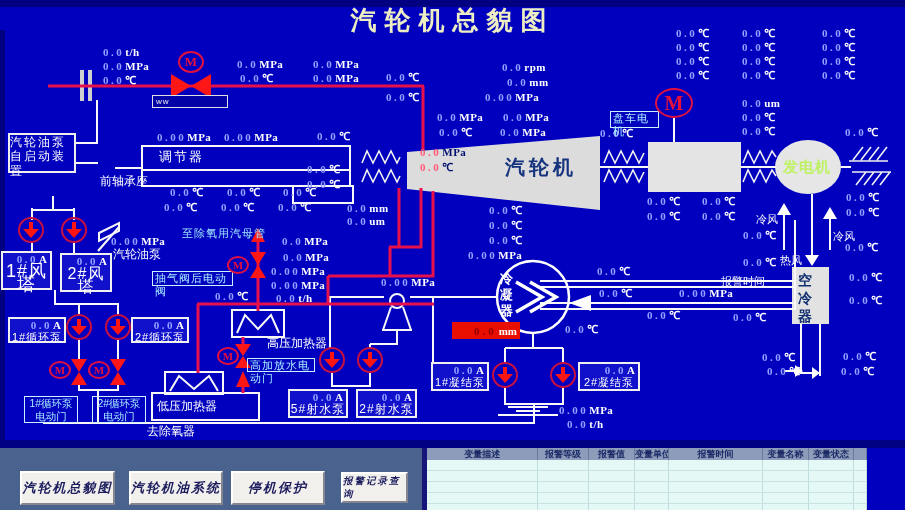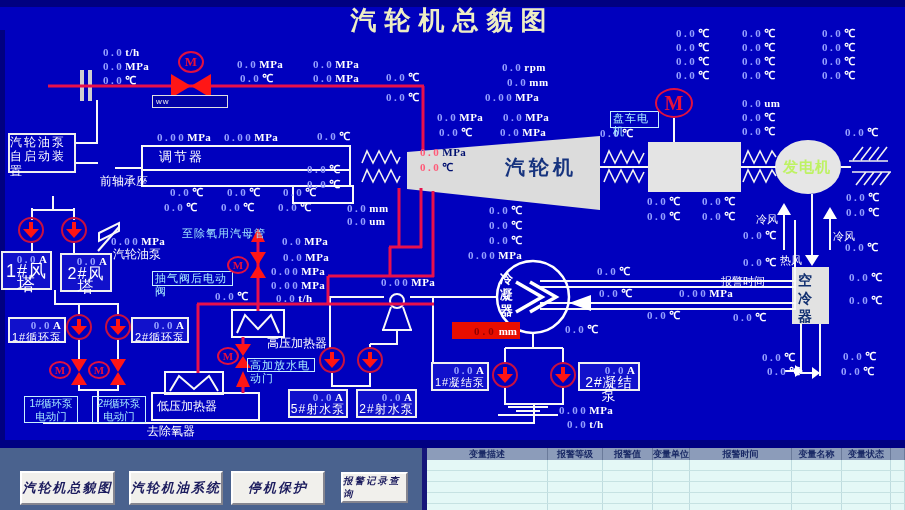--- a/index.html
+++ b/index.html
@@ -60,21 +60,21 @@
   .pump::after{content:"";position:absolute;left:3px;top:10px;width:0;height:0;
                border:8px solid transparent;border-top:9px solid #FF1414;border-bottom:0;}
   
   #footer-strip{position:absolute;left:0;top:440px;width:905px;height:8px;background:#000082;}
   #footer-left{position:absolute;left:0;top:448px;width:422px;height:62px;background:#4A628E;}
   .btn{position:absolute;background:#F1F0EC;border-top:2px solid #fff;border-left:2px solid #fff;
        border-right:2px solid #85858F;border-bottom:2px solid #85858F;color:#1C1C5E;
        font-family:"Liberation Serif",serif;font-style:italic;font-weight:bold;
        display:flex;align-items:center;justify-content:center;letter-spacing:2px;cursor:pointer;
        box-sizing:border-box;}
-  #alarm-table{position:absolute;left:422px;top:448px;width:483px;height:62px;
+  #alarm-table{position:absolute;left:422px;top:448px;width:445px;height:62px;
                background:#E4F8F6;border-left:5px solid #16167A;box-sizing:border-box;}
   .thead{display:flex;height:12px;background:#8C9CBA;}
   .th{font-size:9px;color:#1A2A66;font-weight:bold;text-align:center;line-height:12px;
       border-right:1px solid #6A7A9A;box-sizing:border-box;overflow:hidden;white-space:nowrap;}
   .trow{display:flex;height:10px;border-bottom:1px solid #C6E2E2;}
   .td{border-right:1px solid #BFDCDF;box-sizing:border-box;height:100%;}
 </style>
 </head>
 <body>
 
@@ -316,21 +316,21 @@
       <div class="ebox" style="position: absolute; left: 356px; top: 389px; width: 61px; height: 29px;">
         <div class="amp"><span class="rv">0.0</span><span class="ru">A</span></div>
         <div class="nm" style="font-size: 12px;">2#射水泵</div>
       </div>
       <div class="ebox" style="position: absolute; left: 431px; top: 362px; width: 58px; height: 29px;">
         <div class="amp"><span class="rv">0.0</span><span class="ru">A</span></div>
         <div class="nm" style="font-size: 11px;">1#凝结泵</div>
       </div>
       <div class="ebox" style="position: absolute; left: 578px; top: 362px; width: 62px; height: 29px;">
         <div class="amp"><span class="rv">0.0</span><span class="ru">A</span></div>
-        <div class="nm" style="font-size: 14px;">2#凝结泵</div>
+        <div class="nm" style="font-size: 11px;">2#凝结泵</div>
       </div>
       <div class="motor" style="position: absolute; left: 178px; top: 51px; width: 26px; height: 22px; font-size: 13px;">M</div>
       <div class="motor" style="position: absolute; left: 655px; top: 88px; width: 38px; height: 30px; font-size: 20px;">M</div>
       <div class="motor" style="position: absolute; left: 227px; top: 256px; width: 22px; height: 18px; font-size: 11px;">M</div>
       <div class="motor" style="position: absolute; left: 217px; top: 347px; width: 22px; height: 18px; font-size: 11px;">M</div>
       <div class="motor" style="position: absolute; left: 49px; top: 361px; width: 22px; height: 18px; font-size: 11px;">M</div>
       <div class="motor" style="position: absolute; left: 88px; top: 361px; width: 22px; height: 18px; font-size: 11px;">M</div>
       <div class="pump" style="position: absolute; left: 18px; top: 217px;"></div>
       <div class="pump" style="position: absolute; left: 61px; top: 217px;"></div>
       <div class="pump" style="position: absolute; left: 66px; top: 314px;"></div>

